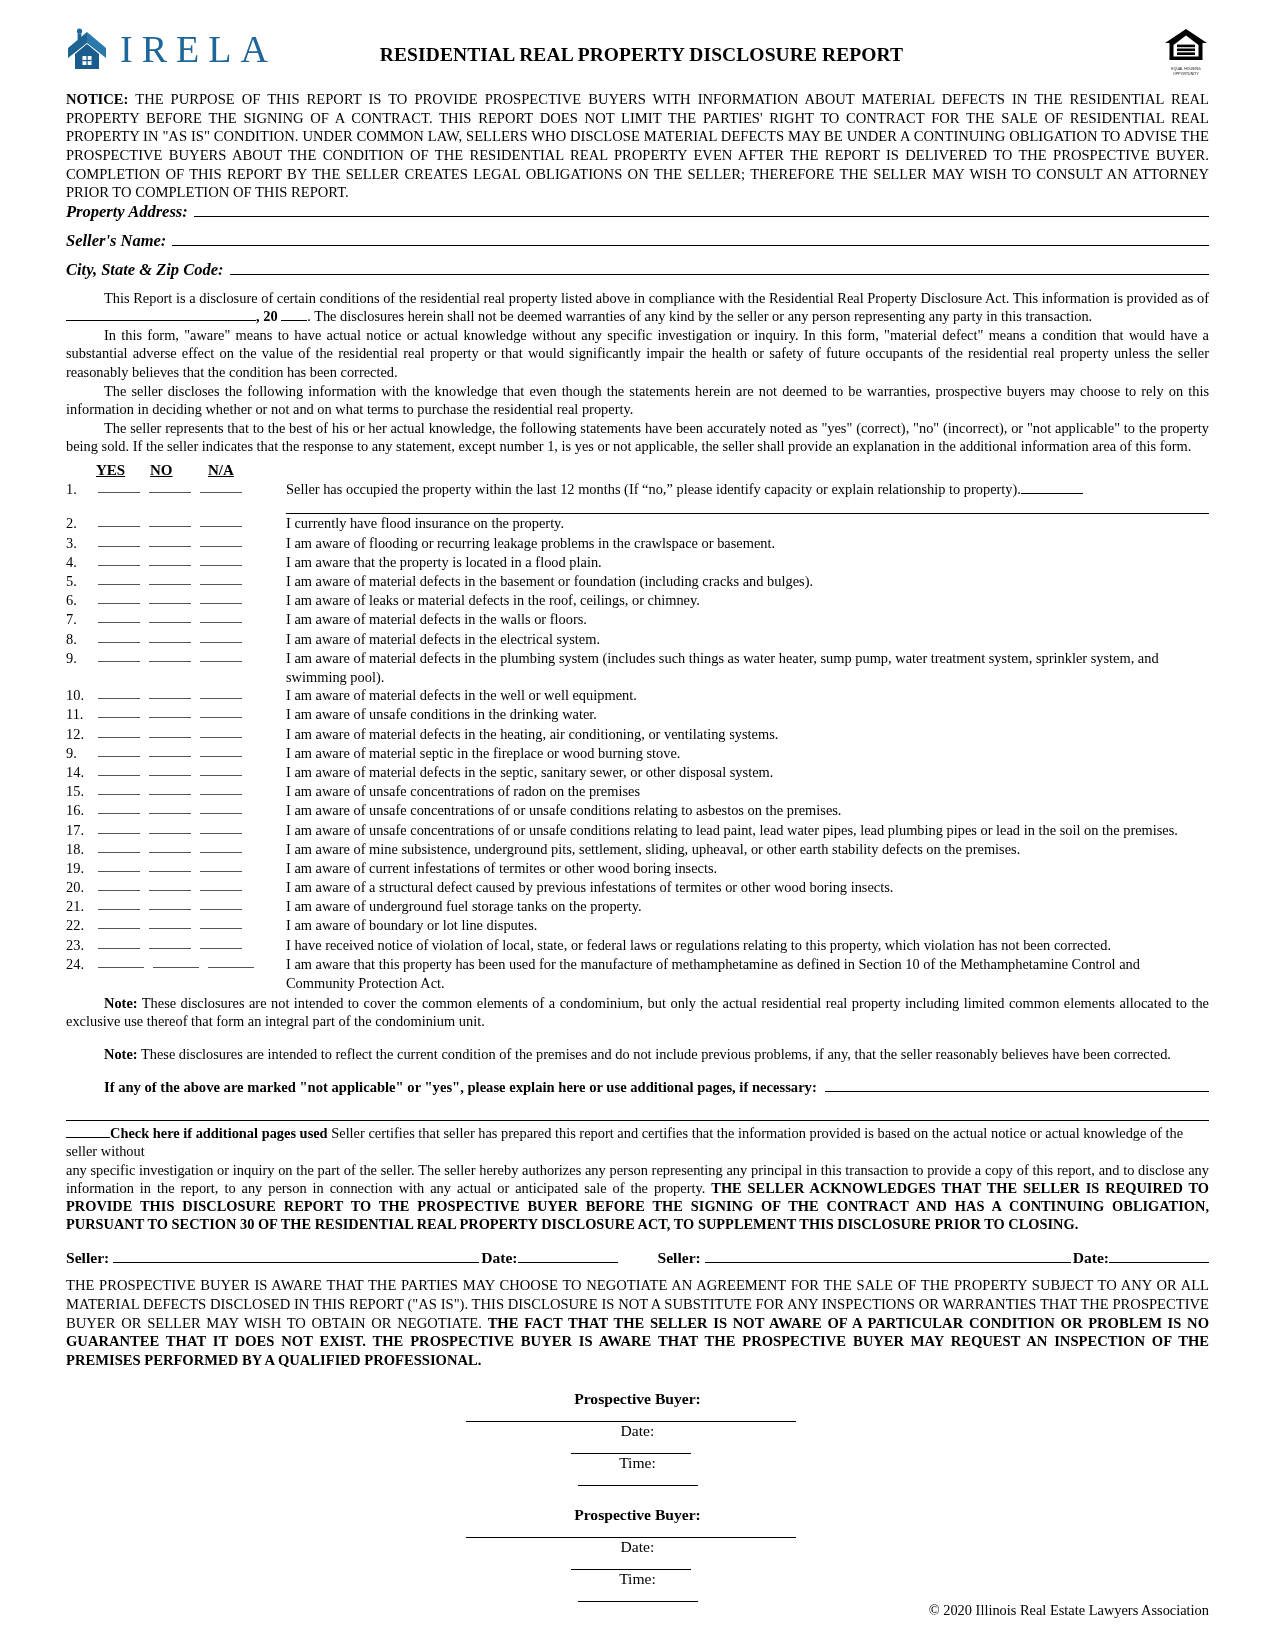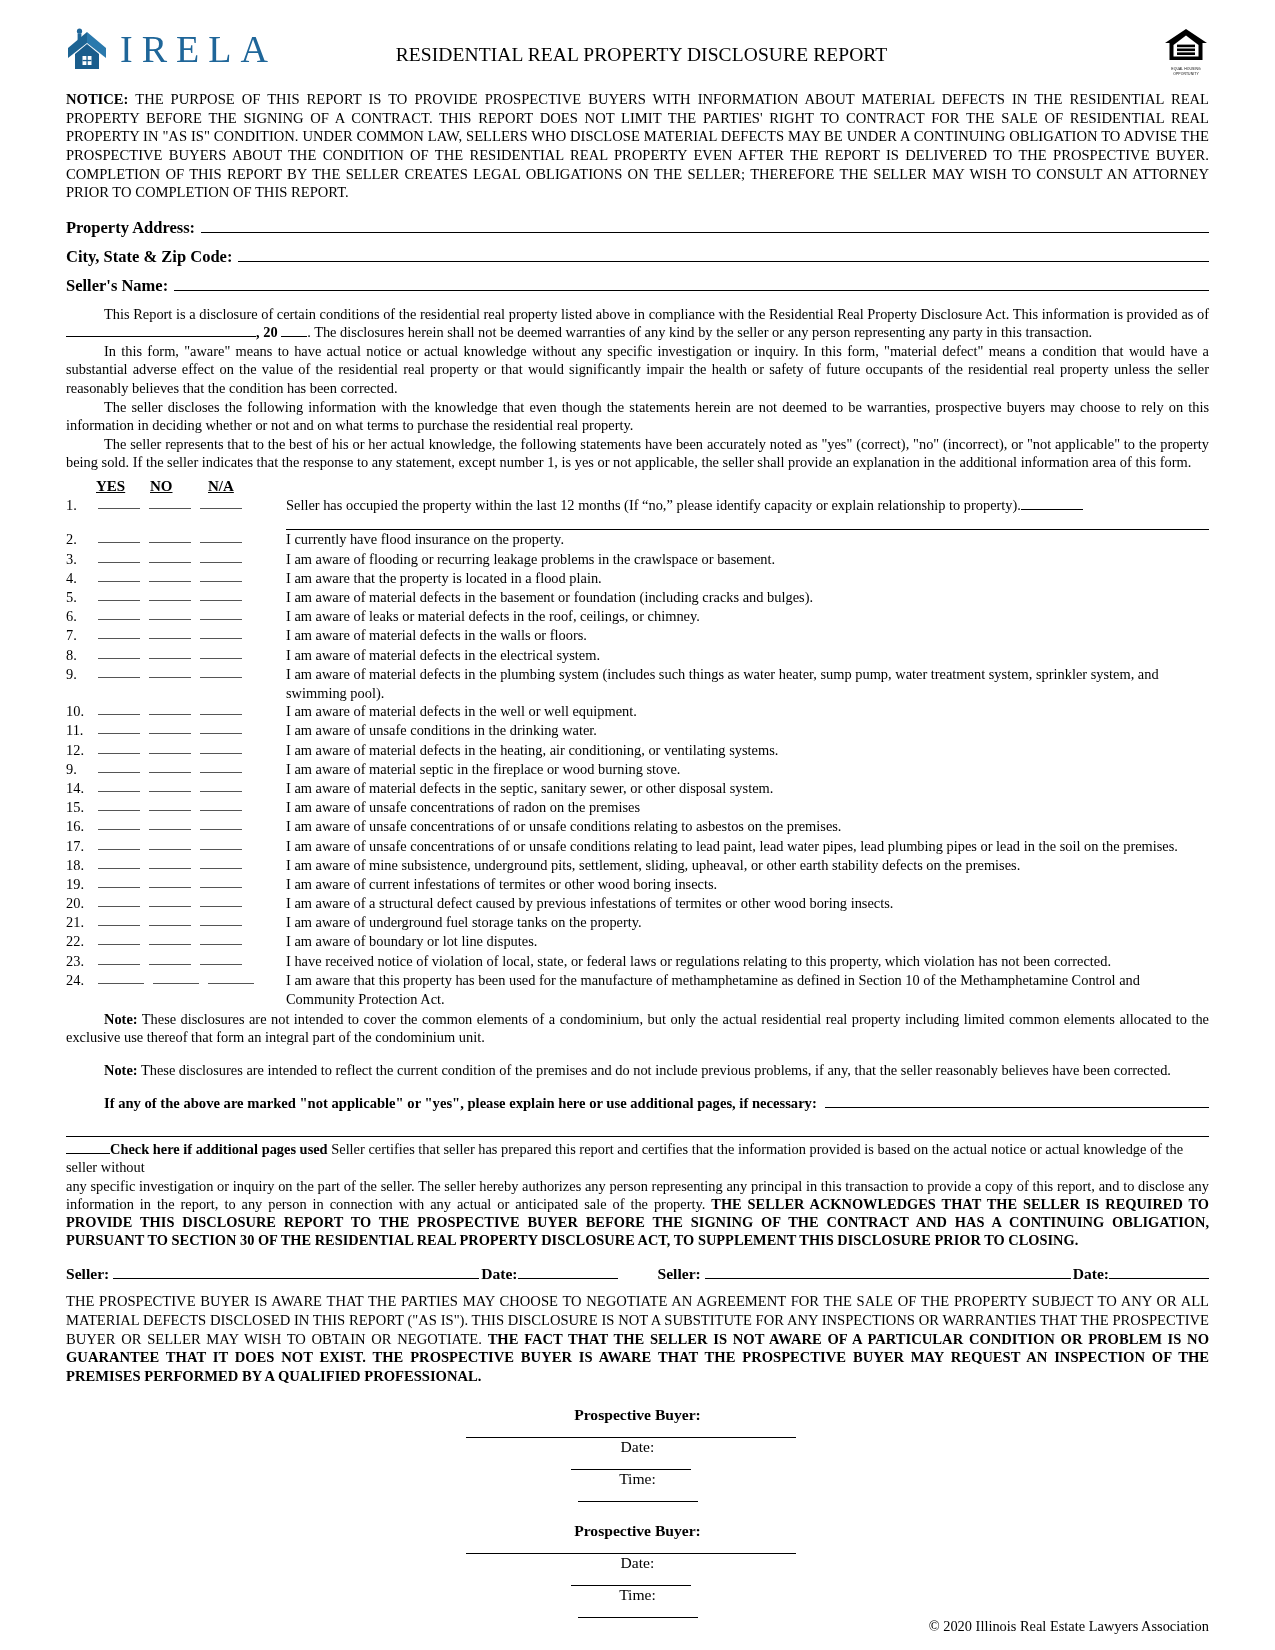--- a/index.html
+++ b/index.html
@@ -44,21 +44,21 @@
     letter-spacing: 9px;
     color: #1f6699;
     font-weight: 400;
     line-height: 1;
   }
   .doc-title {
     position: absolute;
     left: 8px; right: 0;
     top: 26px;
     text-align: center;
-    font-weight: normal;
+    font-weight: bold;
     font-size: 19.5px;
     letter-spacing: 0.1px;
   }
   .eho {
     padding-top: 8px;
     width: 46px;
     text-align: center;
     z-index: 2;
   }
   .eho svg { display: block; }
@@ -74,21 +74,21 @@
   .notice {
     margin-top: 8px;
     font-size: 14.6px;
     line-height: 1.28;
     text-align: justify;
     text-transform: uppercase;
   }
   .notice b { font-weight: bold; }
 
   
-  .addr-block { margin-top: 16px; }
+  .addr-block { margin-top: 0; font-style: italic; }
   .addr-row {
     display: flex;
     align-items: baseline;
     font-weight: bold;
     font-size: 16.5px;
     margin-bottom: 9px;
   }
   .addr-label { white-space: nowrap; }
   .addr-rule {
     flex: 1;
@@ -331,25 +331,25 @@
     <b>NOTICE:</b>
     <span>THE PURPOSE OF THIS REPORT IS TO PROVIDE PROSPECTIVE BUYERS WITH INFORMATION ABOUT MATERIAL DEFECTS IN THE RESIDENTIAL REAL PROPERTY BEFORE THE SIGNING OF A CONTRACT. THIS REPORT DOES NOT LIMIT THE PARTIES' RIGHT TO CONTRACT FOR THE SALE OF RESIDENTIAL REAL PROPERTY IN "AS IS" CONDITION. UNDER COMMON LAW, SELLERS WHO DISCLOSE MATERIAL DEFECTS MAY BE UNDER A CONTINUING OBLIGATION TO ADVISE THE PROSPECTIVE BUYERS ABOUT THE CONDITION OF THE RESIDENTIAL REAL PROPERTY EVEN AFTER THE REPORT IS DELIVERED TO THE PROSPECTIVE BUYER. COMPLETION OF THIS REPORT BY THE SELLER CREATES LEGAL OBLIGATIONS ON THE SELLER; THEREFORE THE SELLER MAY WISH TO CONSULT AN ATTORNEY PRIOR TO COMPLETION OF THIS REPORT.</span>
   </div>
 
   <div class="addr-block">
     <div class="addr-row">
       <span class="addr-label">Property Address:</span>
       <span class="addr-rule"></span>
     </div>
     <div class="addr-row">
+      <span class="addr-label">Seller's Name:</span>
+      <span class="addr-rule"></span>
+    </div>
+    <div class="addr-row">
       <span class="addr-label">City, State &amp; Zip Code:</span>
-      <span class="addr-rule"></span>
-    </div>
-    <div class="addr-row">
-      <span class="addr-label">Seller's Name:</span>
       <span class="addr-rule"></span>
     </div>
   </div>
 
   <p class="para" style="margin-top:6px">
     <span>This Report is a disclosure of certain conditions of the residential real property listed above in compliance with the Residential Real Property Disclosure Act. This information is provided as of</span>
     <span class="blank-inline" style="width:190px"></span><b class="b">, 20</b>
     <span class="blank-inline" style="width:26px"></span><span>. The disclosures herein shall not be deemed warranties of any kind by the seller or any person representing any party in this transaction.</span>
   </p>
 

